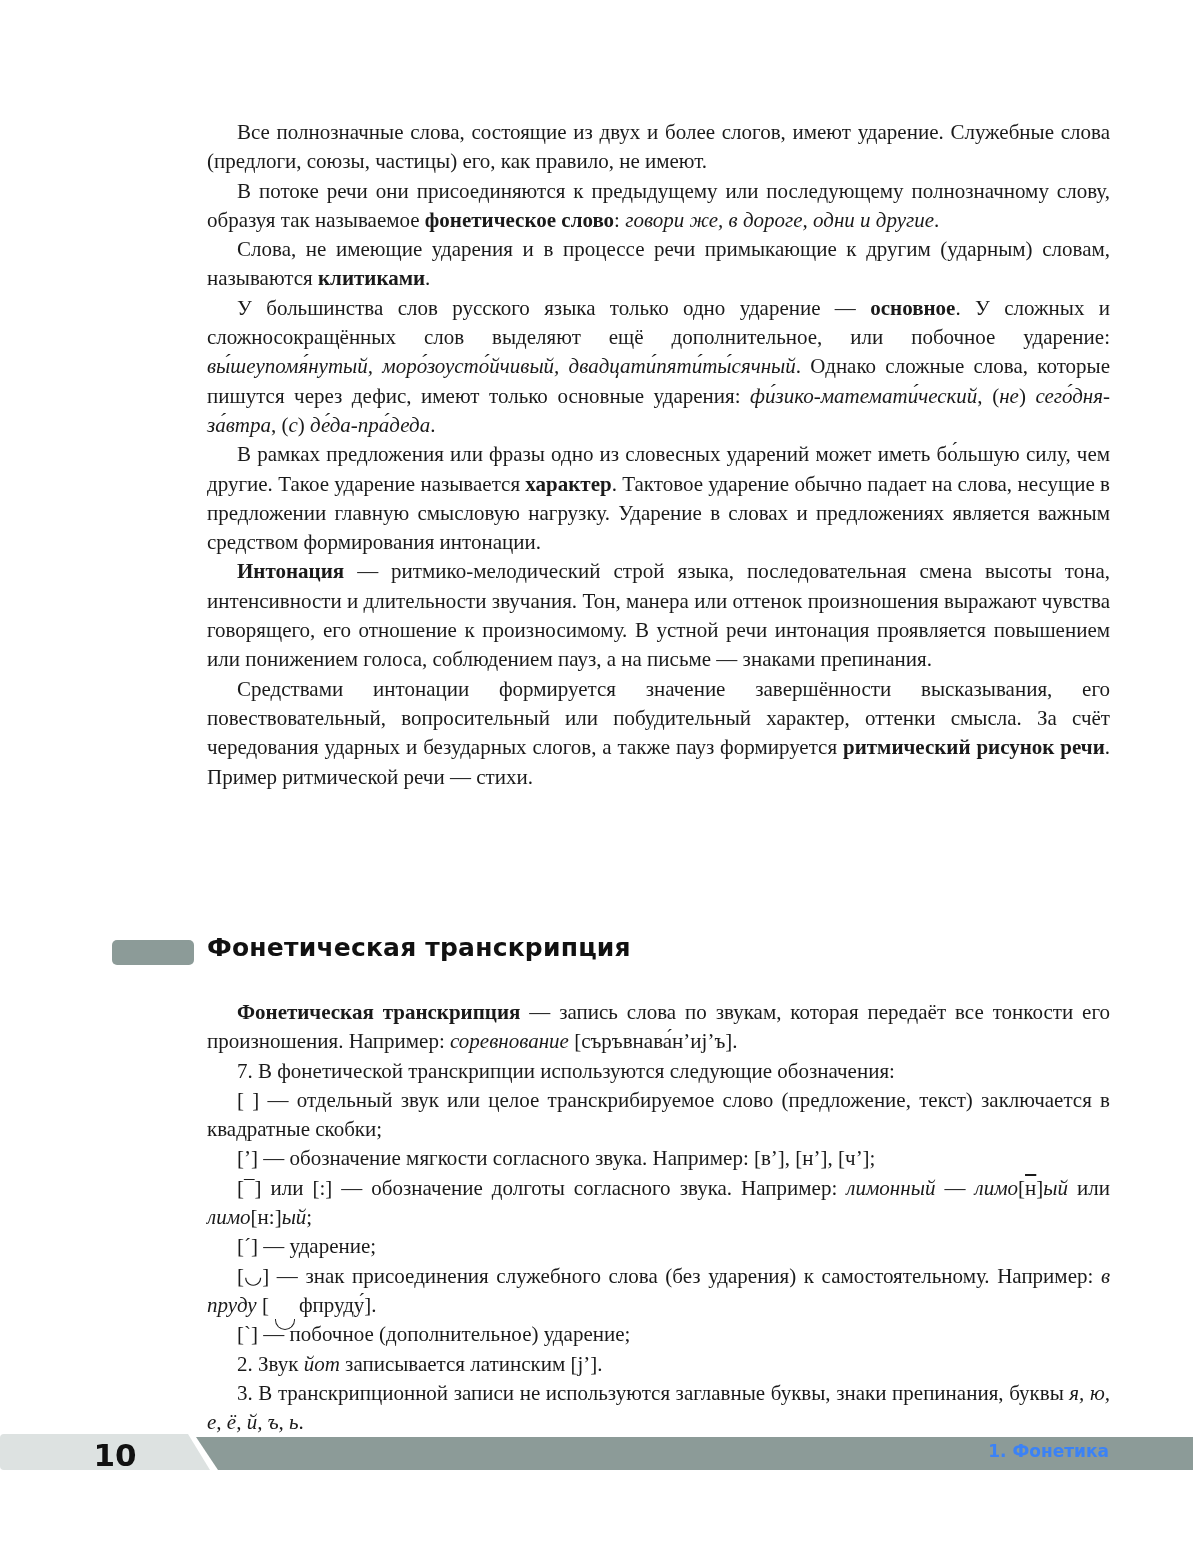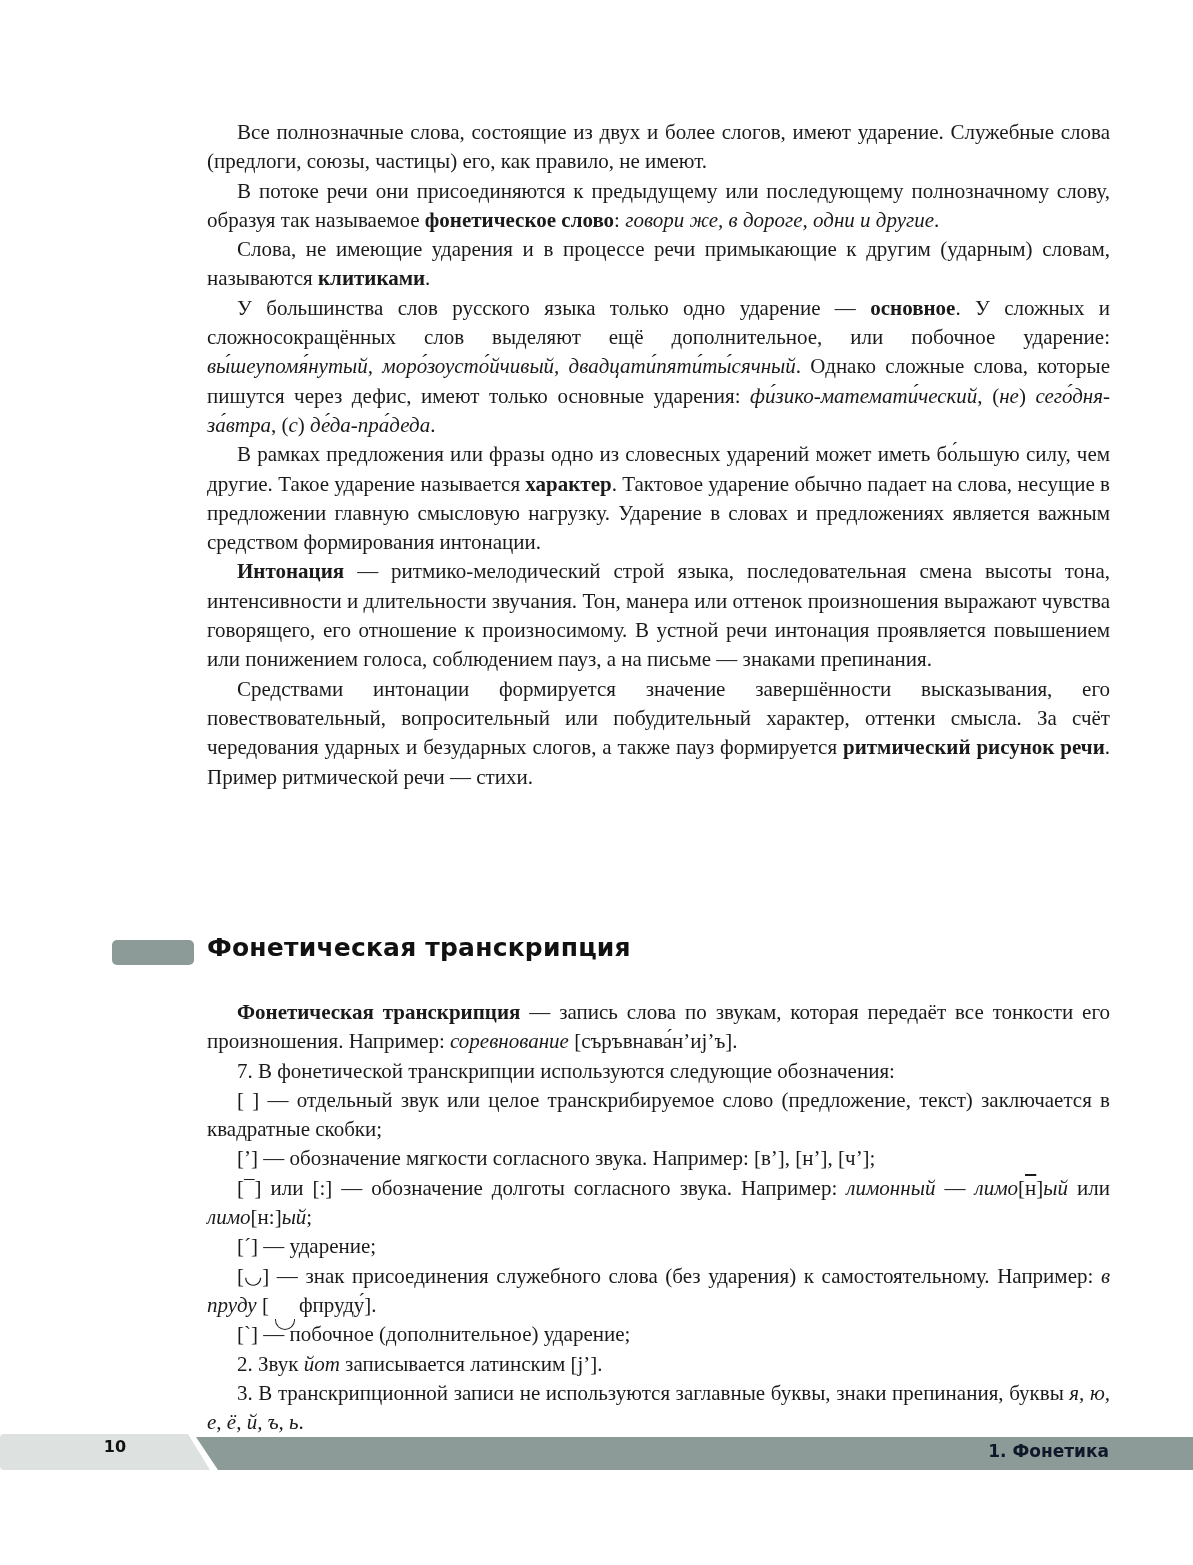--- a/index.html
+++ b/index.html
@@ -16,23 +16,23 @@
   .sec-bar { position:absolute; left:0; top:5px; width:82px; height:25px; background:#8c9b98; border-radius:5px; }
   .sec-title { position:absolute; left:95px; top:-2px; font-family:"DejaVu Sans","Liberation Sans",sans-serif;
                font-weight:bold; font-size:25px; letter-spacing:0.2px; color:#111; }
   #bottom { top:998px; }
   .footer { position:absolute; left:0; top:1434px; width:1193px; height:36px; }
   .foot-light { position:absolute; left:0; top:0; width:210px; height:36px; background:#dde2e1;
                 clip-path:polygon(0 0, 188px 0, 210px 36px, 0 36px); border-radius:4px 0 0 4px; }
   .foot-dark { position:absolute; left:196px; top:3px; width:997px; height:33px; background:#8c9b98;
                clip-path:polygon(0 0, 100% 0, 100% 100%, 22px 100%); }
   .page-num { position:absolute; left:0; width:250px; top:3px; text-align:center; padding-right:20px; box-sizing:border-box;
-              font-family:"DejaVu Sans","Liberation Sans",sans-serif; font-weight:bold; font-size:16px; color:#111; }
+              font-family:"DejaVu Sans","Liberation Sans",sans-serif; font-weight:bold; font-size:31px; color:#111; }
   .chapter { position:absolute; right:84px; top:7px; font-family:"DejaVu Sans","Liberation Sans",sans-serif;
-             font-weight:bold; font-size:17px; color:#0f172a; }
+             font-weight:bold; font-size:17px; color:#3b82f6; }
   .arc { display:inline-block; position:relative; }
   .arc::after { content:""; position:absolute; left:6px; bottom:-10px; width:18px; height:10px;
                 border:1.5px solid #222; border-top:none; border-radius:0 0 12px 12px; }
   .over { text-decoration:overline; }
 </style>
 </head>
 <body>
 
 <div class="col" id="top">
   <p class="p"><span>Все полнозначные слова, состоящие из двух и более слогов, имеют ударение. Служебные слова (предлоги, союзы, частицы) его, как правило, не имеют.</span></p>

